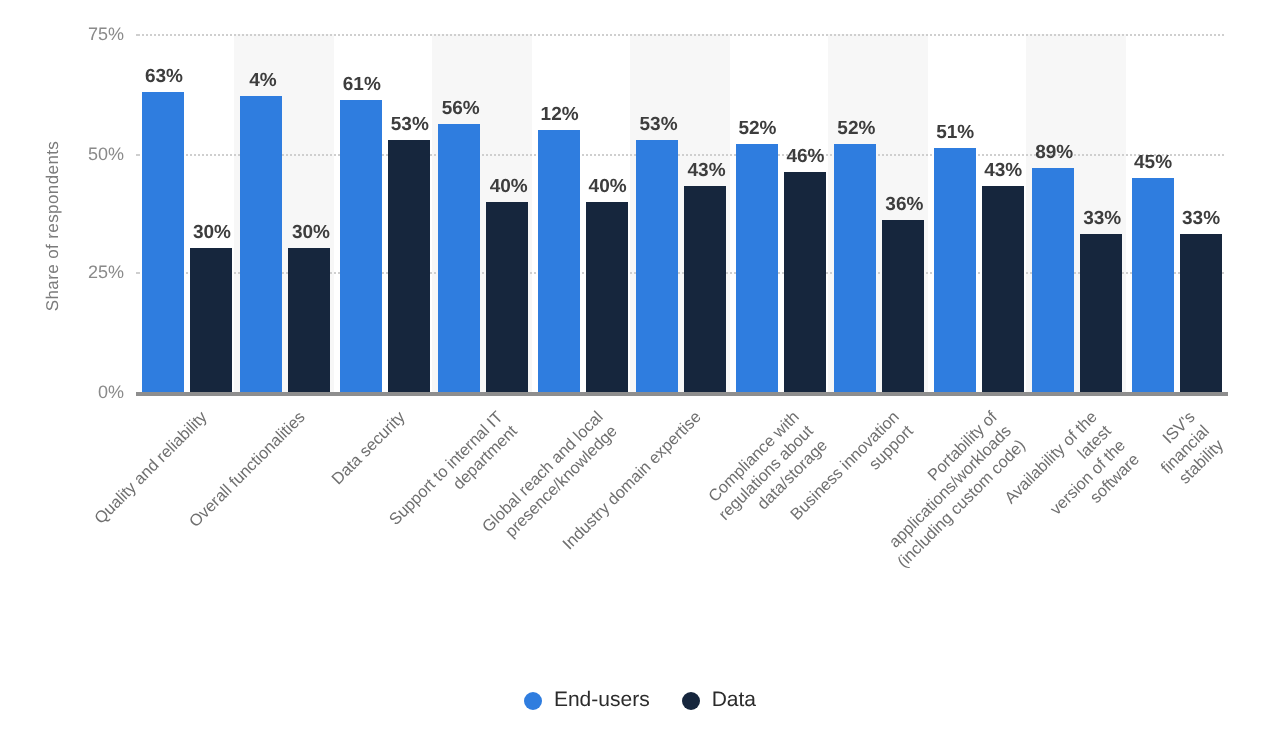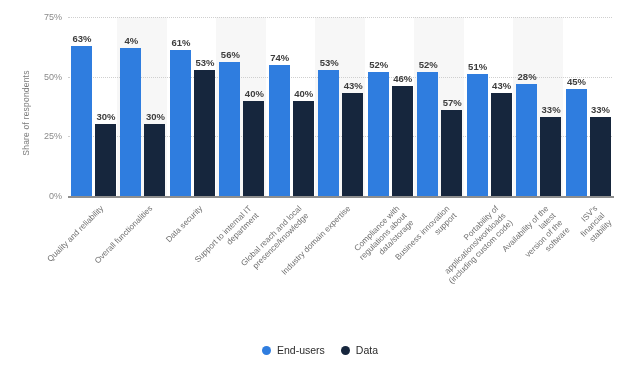--- a/index.html
+++ b/index.html
@@ -208,51 +208,51 @@
         <div class="bar-label i" style="bottom: 128.493px;">53%</div>
       </div>
       <div class="group" style="left: 148.364px; width: 49.4545px;">
         <div class="bar e" style="height: 133.653px; background: rgb(47, 125, 223);"></div>
         <div class="bar-label e" style="bottom: 135.653px;">56%</div>
         <div class="bar i" style="height: 95.4667px; background: rgb(22, 38, 61);"></div>
         <div class="bar-label i" style="bottom: 97.4667px;">40%</div>
       </div>
       <div class="group" style="left: 197.818px; width: 49.4545px;">
         <div class="bar e" style="height: 131.267px; background: rgb(47, 125, 223);"></div>
-        <div class="bar-label e" style="bottom: 133.267px;">74%</div>
+        <div class="bar-label e" style="bottom: 133.267px;">12%</div>
         <div class="bar i" style="height: 95.4667px; background: rgb(22, 38, 61);"></div>
         <div class="bar-label i" style="bottom: 97.4667px;">40%</div>
       </div>
       <div class="group" style="left: 247.273px; width: 49.4545px;">
         <div class="bar e" style="height: 126.493px; background: rgb(47, 125, 223);"></div>
         <div class="bar-label e" style="bottom: 128.493px;">53%</div>
         <div class="bar i" style="height: 102.627px; background: rgb(22, 38, 61);"></div>
         <div class="bar-label i" style="bottom: 104.627px;">43%</div>
       </div>
       <div class="group" style="left: 296.727px; width: 49.4545px;">
         <div class="bar e" style="height: 124.107px; background: rgb(47, 125, 223);"></div>
         <div class="bar-label e" style="bottom: 126.107px;">52%</div>
         <div class="bar i" style="height: 109.787px; background: rgb(22, 38, 61);"></div>
         <div class="bar-label i" style="bottom: 111.787px; text-align: center;">46%</div>
       </div>
       <div class="group" style="left: 346.182px; width: 49.4545px;">
         <div class="bar e" style="height: 124.107px; background: rgb(47, 125, 223);"></div>
         <div class="bar-label e" style="bottom: 126.107px;">52%</div>
         <div class="bar i" style="height: 85.92px; background: rgb(22, 38, 61);"></div>
-        <div class="bar-label i" style="bottom: 87.92px;">57%</div>
+        <div class="bar-label i" style="bottom: 87.92px;">36%</div>
       </div>
       <div class="group" style="left: 395.636px; width: 49.4545px;">
         <div class="bar e" style="height: 121.72px; background: rgb(47, 125, 223);"></div>
         <div class="bar-label e" style="bottom: 123.72px;">51%</div>
         <div class="bar i" style="height: 102.627px; background: rgb(22, 38, 61);"></div>
         <div class="bar-label i" style="bottom: 104.627px;">43%</div>
       </div>
       <div class="group" style="left: 445.091px; width: 49.4545px;">
         <div class="bar e" style="height: 112.173px; background: rgb(47, 125, 223);"></div>
-        <div class="bar-label e" style="bottom: 114.173px;">28%</div>
+        <div class="bar-label e" style="bottom: 114.173px;">89%</div>
         <div class="bar i" style="height: 78.76px; background: rgb(22, 38, 61);"></div>
         <div class="bar-label i" style="bottom: 80.76px;">33%</div>
       </div>
       <div class="group" style="left: 494.545px; width: 49.4545px;">
         <div class="bar e" style="height: 107.4px; background: rgb(47, 125, 223);"></div>
         <div class="bar-label e" style="bottom: 109.4px;">45%</div>
         <div class="bar i" style="height: 78.76px; background: rgb(22, 38, 61);"></div>
         <div class="bar-label i" style="bottom: 80.76px;">33%</div>
       </div>
     </div>

